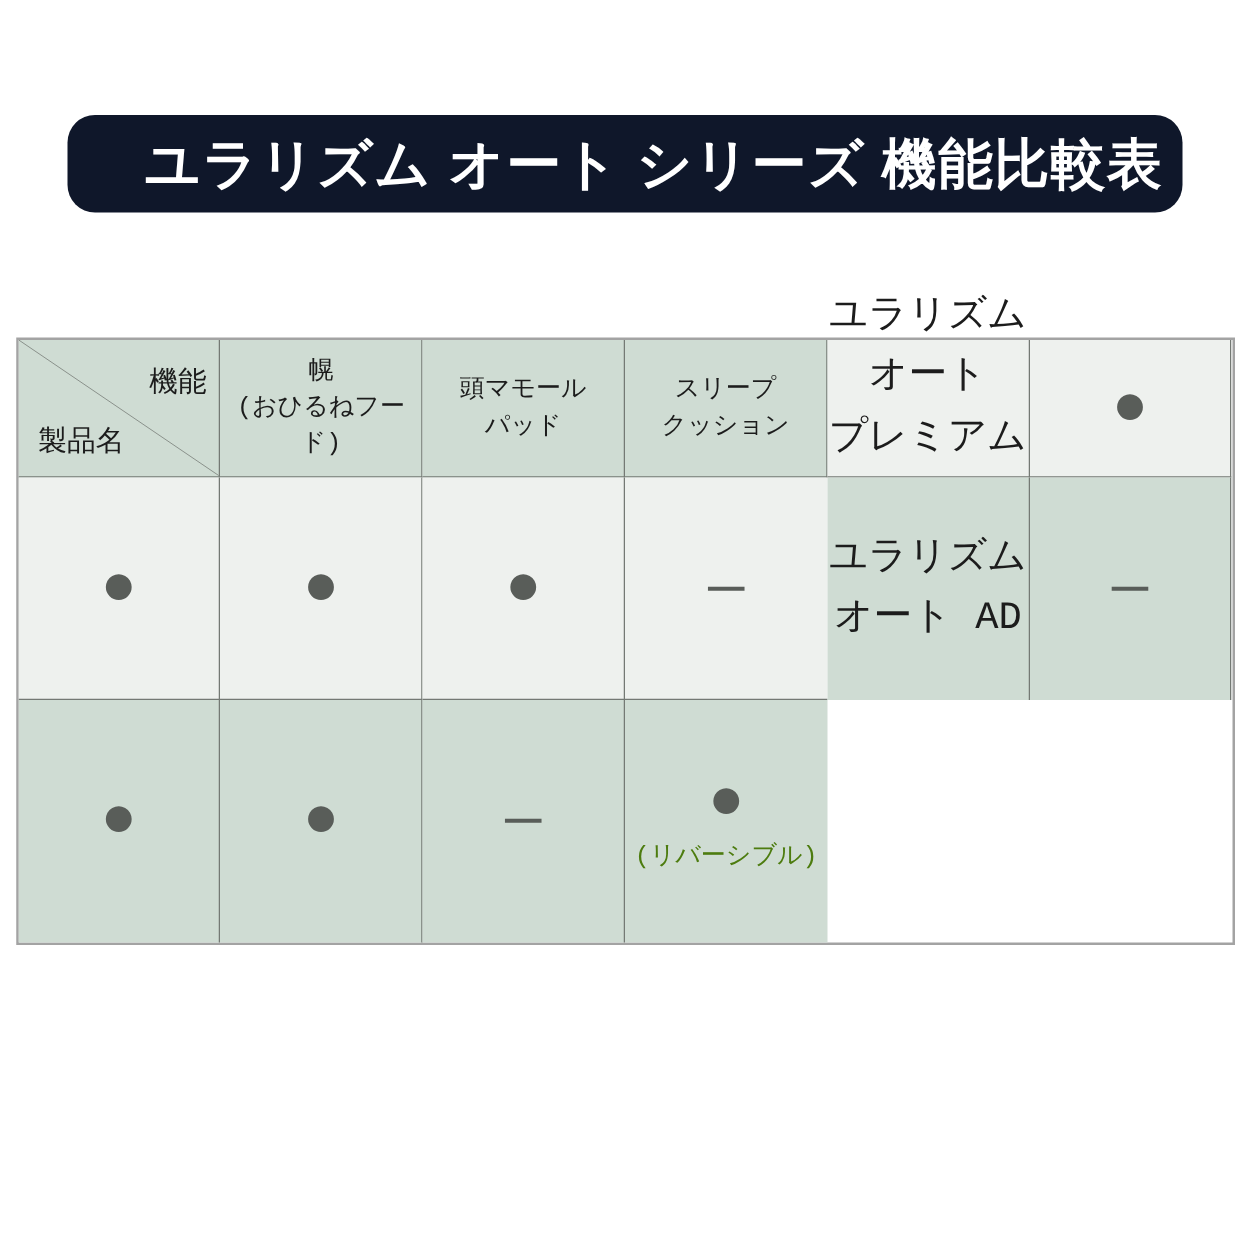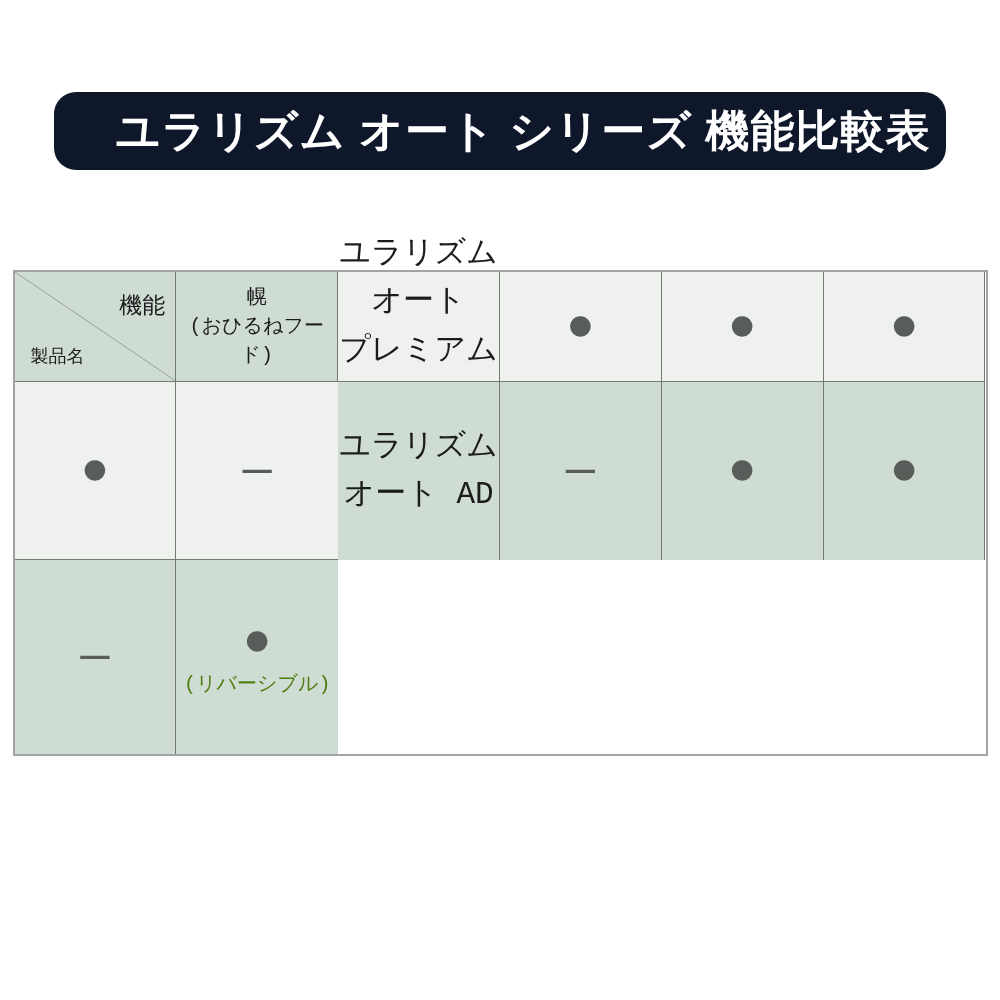--- a/index.html
+++ b/index.html
@@ -72,21 +72,21 @@
   .corner-feature {
     position: absolute;
     top: 18px;
     right: 10px;
     font-size: 23px;
   }
   .corner-product {
     position: absolute;
     left: 16px;
     bottom: 13px;
-    font-size: 18px;
+    font-size: 23px;
     margin-top: 16px;
   }
 
   .col-head {
     font-size: 20px;
     line-height: 1.45;
     white-space: pre-line;
   }
 
   .product-name {
@@ -119,20 +119,24 @@
 
   <div class="cell bg-green">
     <svg class="corner-diagonal" viewBox="0 0 100 100" preserveAspectRatio="none">
       <line x1="0" y1="0" x2="100" y2="100" stroke="#8a918b" stroke-width="0.8" vector-effect="non-scaling-stroke"></line>
     </svg>
     <span class="corner-feature">機能</span>
     <span class="corner-product">製品名</span>
   </div>
   <div class="cell bg-green col-head">幌
 (おひるねフード)</div>
+  <div class="cell bg-green col-head">頭マモール
+パッド</div>
+  <div class="cell bg-green col-head">スリープ
+クッション</div>
 
   <div class="cell bg-light product-name">ユラリズム
 オート
 プレミアム AC</div>
   <div class="cell bg-light value-cell">
     <span class="mark">●</span>
   </div>
   <div class="cell bg-light value-cell">
     <span class="mark">●</span>
   </div>

